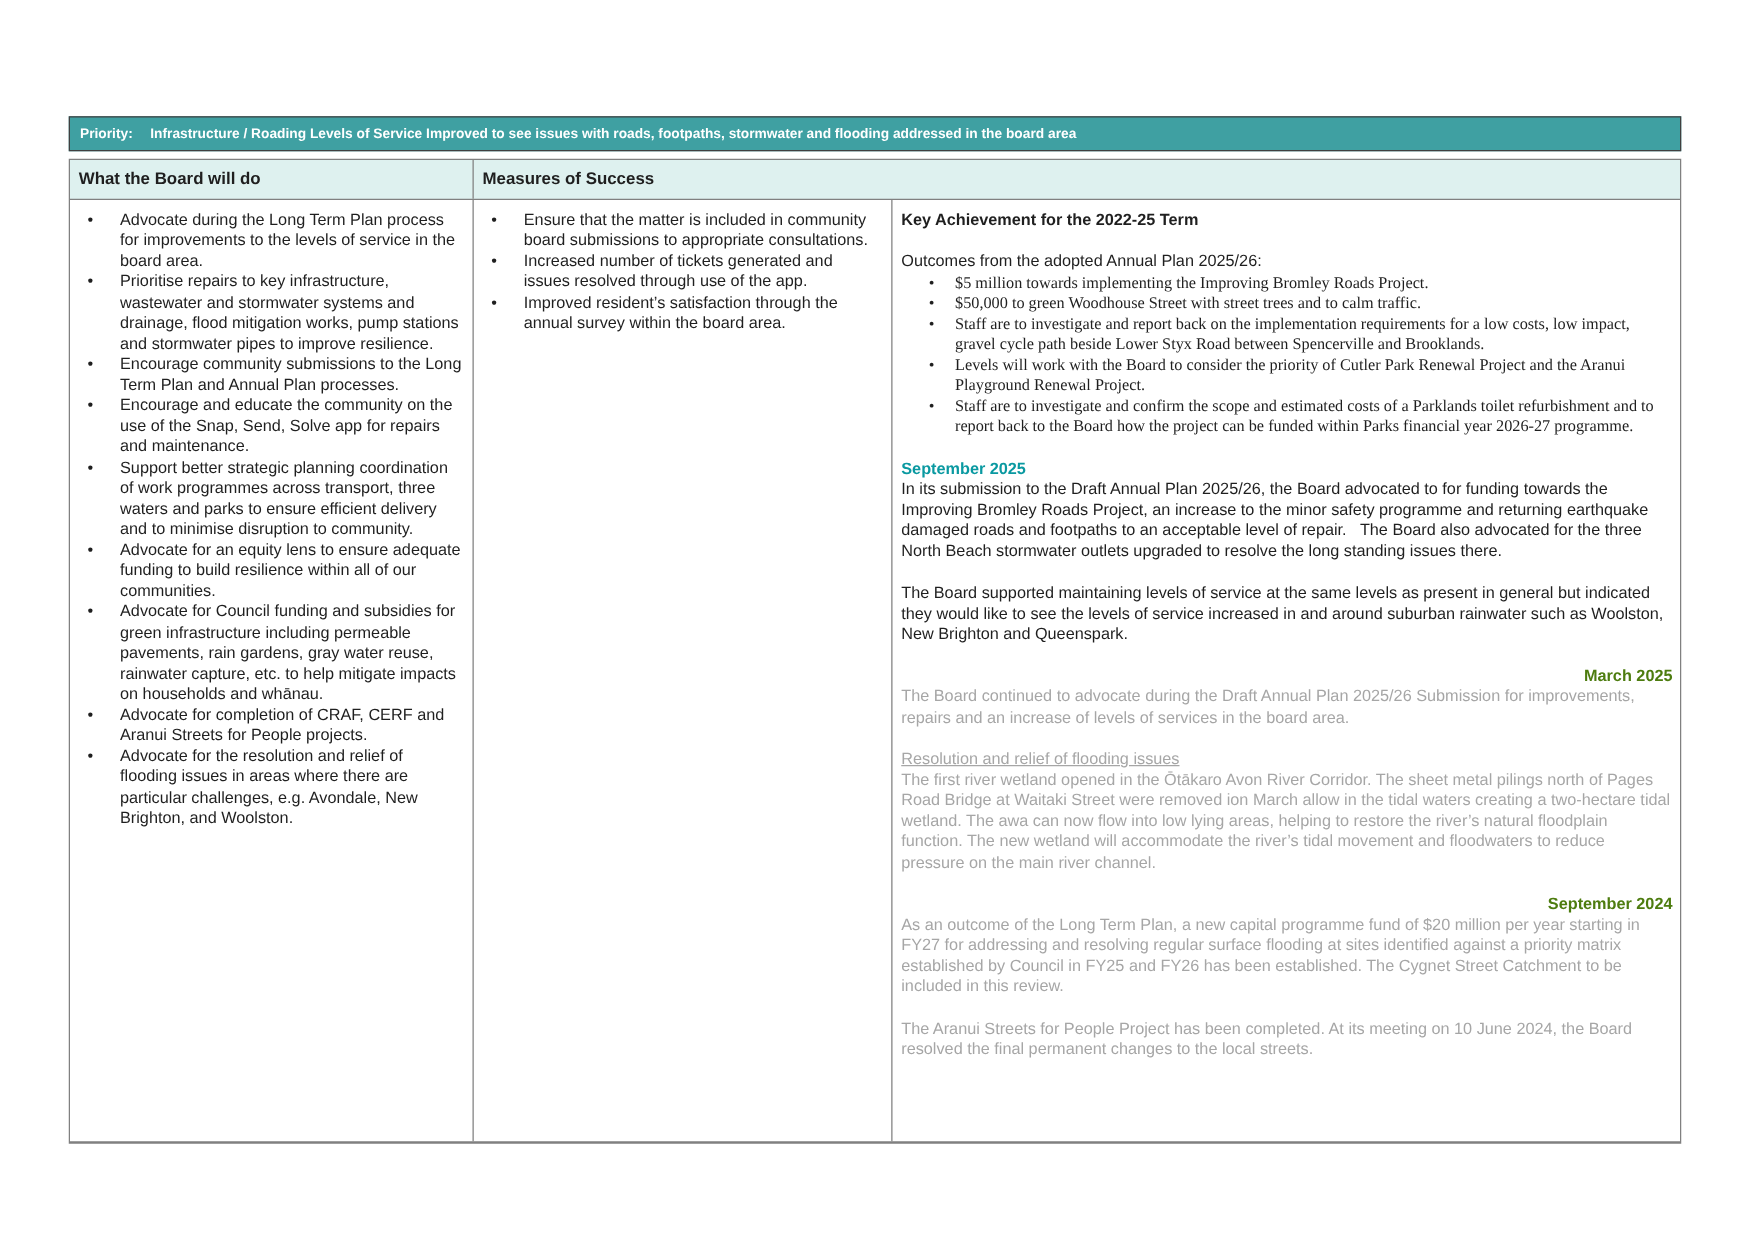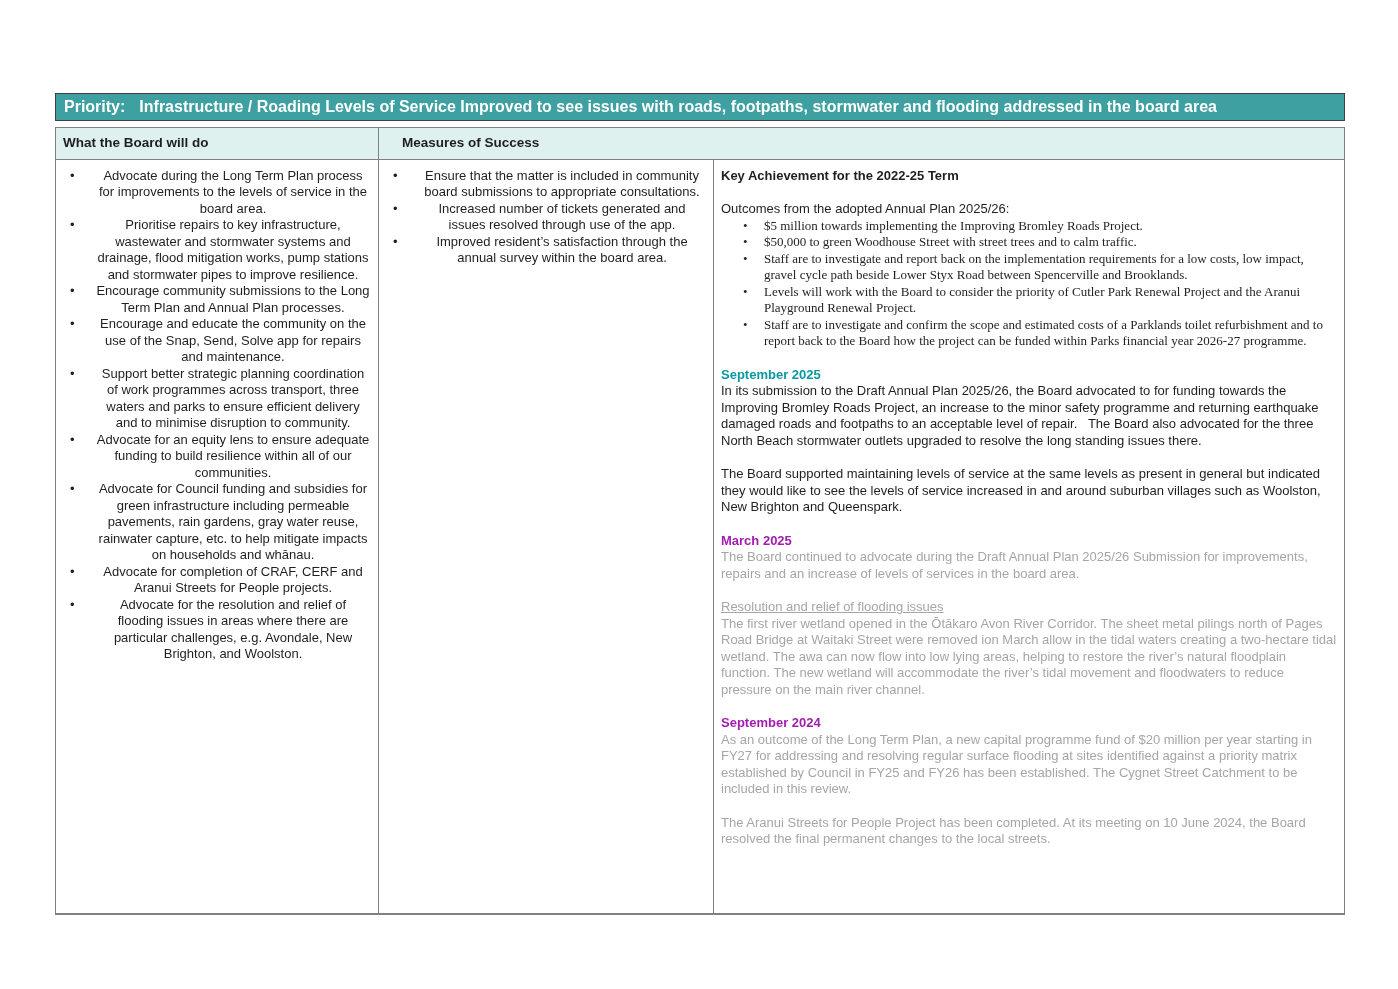--- a/index.html
+++ b/index.html
@@ -24,21 +24,21 @@
   }
   
   .priority-banner {
     box-sizing: border-box;
     width: 100%;
     height: 28px;
     background: #3fa0a2;
     border: 1px solid #404040;
     color: #ffffff;
     font-weight: bold;
-    font-size: 16px;
+    font-size: 11px;
     line-height: 26px;
     padding: 0 0 0 8px;
     white-space: pre;
     overflow: hidden;
   }
   .priority-banner .gap { display: inline-block; width: 14px; }
   
   .banner-gap { height: 6px; }
 
   .grid-table {
@@ -51,40 +51,39 @@
     grid-template-columns: 323px 335px 632px;
   }
   .cell {
     box-sizing: border-box;
     border-right: 1px solid #808080;
     padding: 6px 8px 6px 7px;
     font-size: 13px;
     line-height: 16.5px;
   }
   .cell:last-child { border-right: none; }
-  .hdr-row { background: #def1ef; border-bottom: 1px solid #808080; gap: 16px; }
+  .hdr-row { background: #def1ef; border-bottom: 1px solid #808080; }
   .hdr-row .cell {
     font-weight: bold;
     font-size: 13.5px;
     padding-top: 7px;
     padding-bottom: 7px;
   }
   .body-row .cell { min-height: 753px; padding-top: 8px; }
 
   
   ul.blist {
     margin: 0;
     padding: 0;
     list-style: none;
   }
   ul.blist li {
     position: relative;
     padding-left: 33px;
     margin: 0;
-    text-align: center;
   }
   ul.blist li::before {
     content: "\2022";
     position: absolute;
     left: 7px;
     top: 0;
   }
   
   ul.blist2 {
     margin: 0 0 17px 0;
@@ -105,21 +104,21 @@
   }
 
   .para {
     margin: 0 0 17px 0;
     white-space: pre-wrap;
   }
   .tight { margin-bottom: 0; }
   .bold { font-weight: bold; }
   .teal-heading { color: #0a99a1; font-weight: bold; margin-bottom: 0; }
   .gray { color: #a6a6a6; }
-  .gray-heading { color: #a21caf; font-weight: bold; margin-bottom: 0; }
+  .gray-heading { color: #4d7c0f; font-weight: bold; margin-bottom: 0; text-align: right; }
   .gray-underline { color: #a6a6a6; text-decoration: underline; margin-bottom: 0; }
   .extra-gap { margin-top: 17px; }
 </style>
 </head>
 <body>
 
 <div class="page">
   <div class="doc-table">
 
     <div class="priority-banner"><span class="bold">Priority:</span><span class="gap"></span><span>Infrastructure / Roading Levels of Service Improved to see issues with roads, footpaths, stormwater and flooding addressed in the board area</span></div>
@@ -165,21 +164,21 @@
 
           <li>$5 million towards implementing the Improving Bromley Roads Project.</li>
               <li>$50,000 to green Woodhouse Street with street trees and to calm traffic.</li>
               <li>Staff are to investigate and report back on the implementation requirements for a low costs, low impact, gravel cycle path beside Lower Styx Road between Spencerville and Brooklands.</li>
               <li>Levels will work with the Board to consider the priority of Cutler Park Renewal Project and the Aranui Playground Renewal Project.</li>
               <li>Staff are to investigate and confirm the scope and estimated costs of a Parklands toilet refurbishment and to report back to the Board how the project can be funded within Parks financial year 2026-27 programme.</li>
             </ul>
 
           <div class="para teal-heading">September 2025</div>
           <div class="para">In its submission to the Draft Annual Plan 2025/26, the Board advocated to for funding towards the Improving Bromley Roads Project, an increase to the minor safety programme and returning earthquake damaged roads and footpaths to an acceptable level of repair.   The Board also advocated for the three North Beach stormwater outlets upgraded to resolve the long standing issues there.</div>
-          <div class="para">The Board supported maintaining levels of service at the same levels as present in general but indicated they would like to see the levels of service increased in and around suburban villages such as Woolston, New Brighton and Queenspark.</div>
+          <div class="para">The Board supported maintaining levels of service at the same levels as present in general but indicated they would like to see the levels of service increased in and around suburban rainwater such as Woolston, New Brighton and Queenspark.</div>
 
           <div class="para gray-heading">March 2025</div>
           <div class="para gray">The Board continued to advocate during the Draft Annual Plan 2025/26 Submission for improvements, repairs and an increase of levels of services in the board area.</div>
 
           <div class="para gray-underline">Resolution and relief of flooding issues</div>
           <div class="para gray">The first river wetland opened in the Ōtākaro Avon River Corridor. The sheet metal pilings north of Pages Road Bridge at Waitaki Street were removed ion March allow in the tidal waters creating a two-hectare tidal wetland. The awa can now flow into low lying areas, helping to restore the river’s natural floodplain function. The new wetland will accommodate the river’s tidal movement and floodwaters to reduce pressure on the main river channel.</div>
 
           <div class="para gray-heading extra-gap">September 2024</div>
           <div class="para gray">As an outcome of the Long Term Plan, a new capital programme fund of $20 million per year starting in FY27 for addressing and resolving regular surface flooding at sites identified against a priority matrix established by Council in FY25 and FY26 has been established. The Cygnet Street Catchment to be included in this review.</div>
           <div class="para gray">The Aranui Streets for People Project has been completed. At its meeting on 10 June 2024, the Board resolved the final permanent changes to the local streets.</div>

